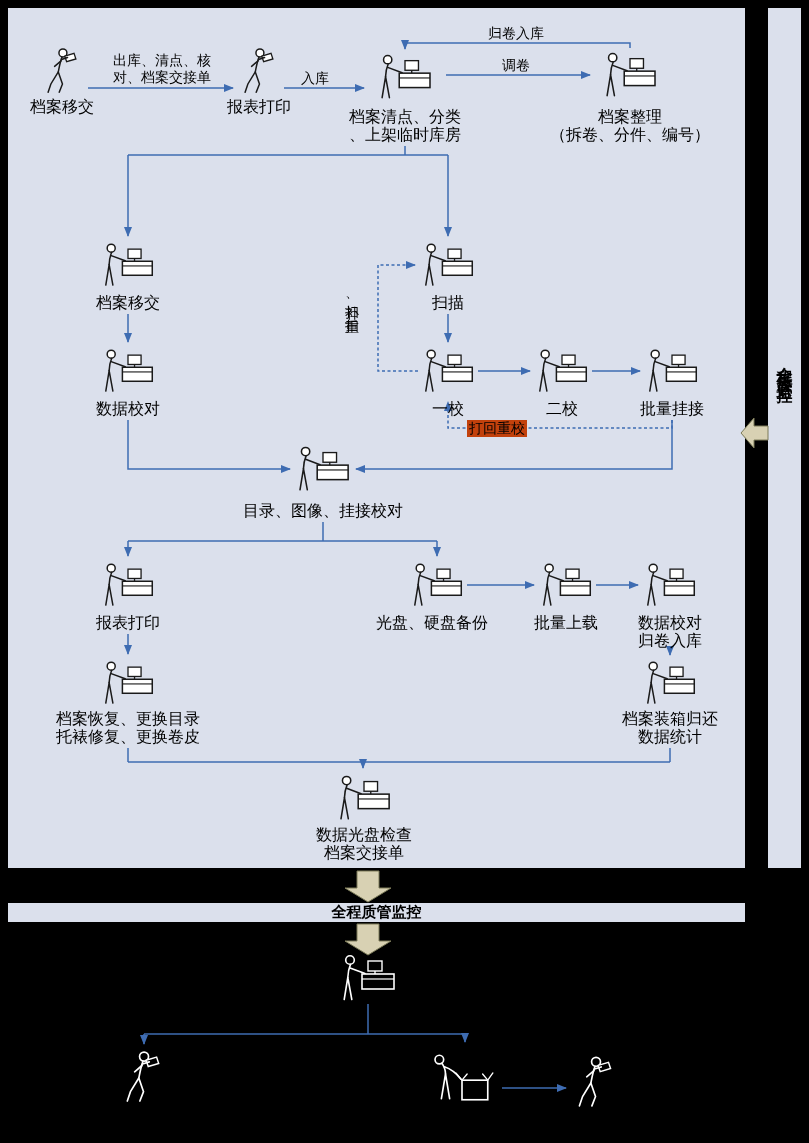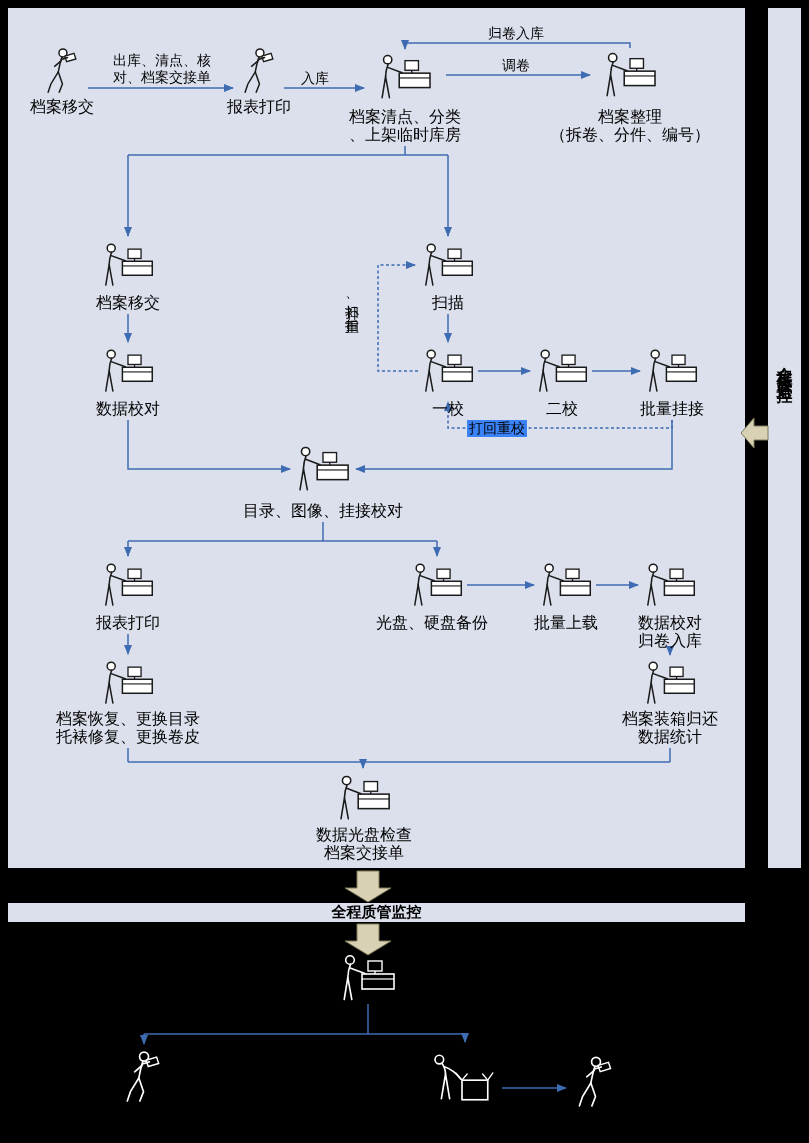--- a/index.html
+++ b/index.html
@@ -13,21 +13,21 @@
   .wires,.overlay{position:absolute;pointer-events:none}
   .wires{left:0;top:0;width:737px;height:860px}
   .overlay{left:0;top:0;width:809px;height:1143px}
   .wires path,.overlay path.wire{stroke:#3e6cb2;stroke-width:1.5;fill:none}
   .wires path.dash{stroke-dasharray:3,2.5}
   .fig{position:absolute}
   .figB{color:#1a1a1a;--fig-fill:#ffffff}
   .figW{color:#ffffff;--fig-fill:#000000}
   .lbl{position:absolute;transform:translateX(-50%);text-align:center;font-size:16px;line-height:18px;white-space:nowrap}
   .lbl.small{font-size:14px;line-height:17px}
-  .lbl.onwire{background:#3b82f6;padding:0 2px}
+  .lbl.onwire{background:#c2410c;padding:0 2px}
   .vlbl{position:absolute;writing-mode:vertical-rl;text-orientation:upright;font-size:14px;line-height:1.1;white-space:nowrap}
   .blockarrow{fill:#d8d1b3;stroke:#7c7b59;stroke-width:1}
 </style>
 </head>
 <body>
 
 <svg width="0" height="0" style="position:absolute" aria-hidden="true">
   <defs>
     <marker id="ah" markerUnits="userSpaceOnUse" markerWidth="10" markerHeight="8" viewBox="0 0 10 8" refX="9" refY="4" orient="auto">
       <path d="M0,0 L10,4 L0,8 Z" fill="#3e6cb2" stroke="none"></path>

